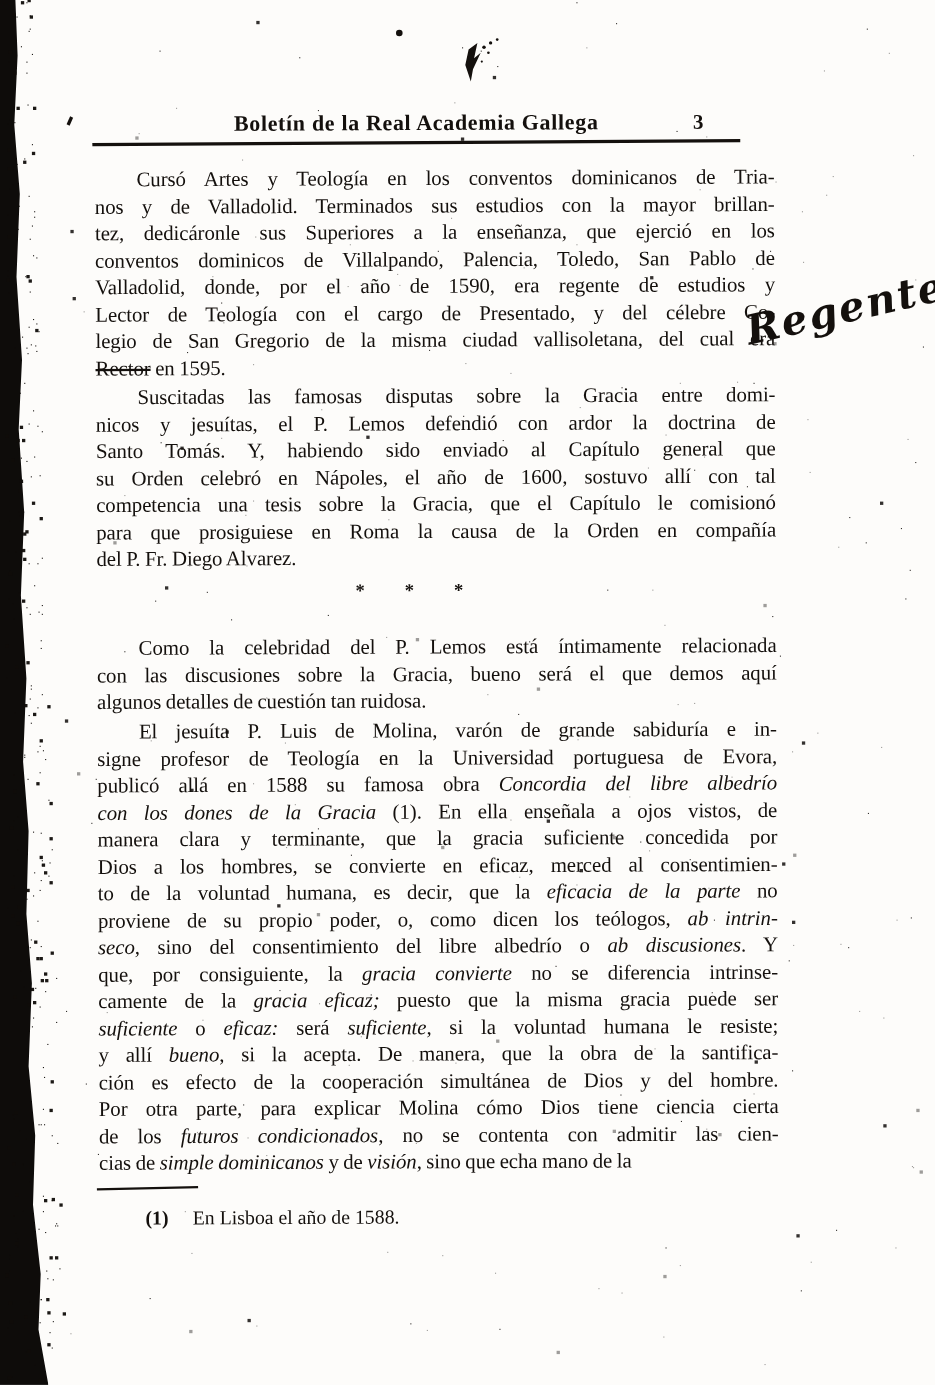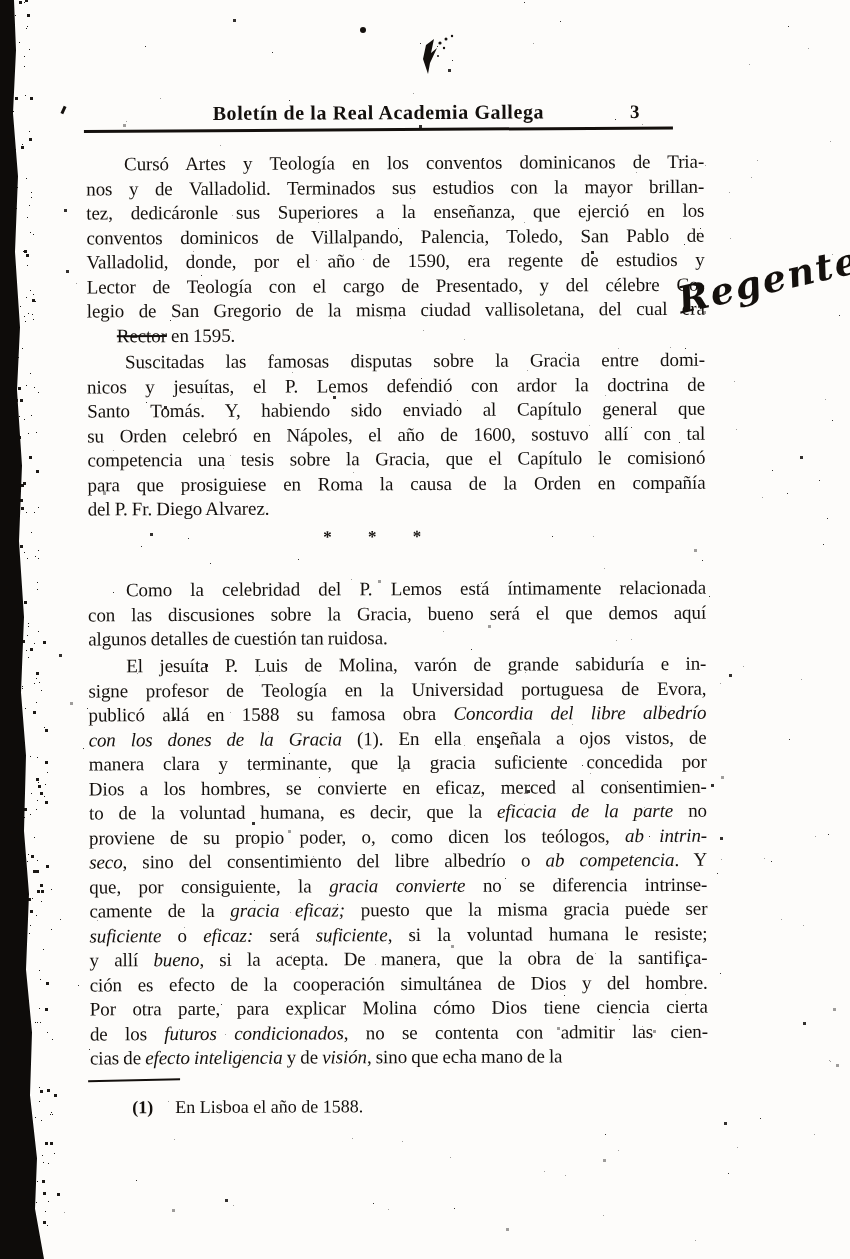--- a/index.html
+++ b/index.html
@@ -26,21 +26,21 @@
     font-weight:bold;font-size:20px;letter-spacing:.6px;
   }
   .pagenum{position:absolute;left:632px;top:102px;font-size:19px;font-weight:bold;}
   .rule{position:absolute;left:86px;top:128px;width:589px;height:3px;background:var(--ink,#14100d);transform:rotate(-0.1deg);}
   .para{position:absolute;left:88px;width:618px;font-size:19px;line-height:24.5px;letter-spacing:-0.1px;word-spacing:-0.5px;}
   .p0{top:151px}.p1{top:349px}.p2{top:577px}.p3{top:653px}
   .line{text-align:justify;text-align-last:justify;height:24.5px;white-space:nowrap;}
   .line.first{text-indent:38px;}
   .line.last{text-align-last:left;}
   .it{font-style:italic;}
-  .strike{text-decoration:line-through;text-decoration-thickness:2px;margin-left:30px;}
+  .strike{text-decoration:line-through;text-decoration-thickness:2px;}
   .separator{position:absolute;left:88px;top:527px;width:585px;text-align:center;
     font-size:17px;letter-spacing:16px;font-weight:bold;}
   .handwritten{
     position:absolute;left:676px;top:258px;
     font-family:"DejaVu Serif", serif;font-style:italic;font-weight:600;
     font-size:37px;letter-spacing:2px;transform:rotate(-13deg);color:var(--ink,#14100d);
   }
   .fnrule{position:absolute;left:86px;top:1078px;width:92px;height:2px;background:var(--ink,#14100d);transform:rotate(-1deg);}
   .footnote{position:absolute;left:88px;top:1096px;font-size:18px;}
   .fnmark{font-weight:bold;margin-left:42px;margin-right:22px;}
@@ -96,29 +96,29 @@
       </div>
     <div class="para p3">
         <div class="line first"><span>El jesuíta P. Luis de Molina, varón de grande sabiduría e in-</span></div>
         <div class="line"><span>signe profesor de Teología en la Universidad portuguesa de Evora,</span></div>
         <div class="line"><span>publicó allá en 1588 su famosa obra </span><span class="it">Concordia del libre albedrío</span></div>
         <div class="line"><span class="it">con los dones de la Gracia</span><span> (1). En ella enseñala a ojos vistos, de</span></div>
         <div class="line"><span>manera clara y terminante, que la gracia suficiente concedida por</span></div>
         <div class="line"><span>Dios a los hombres, se convierte en eficaz, merced al consentimien-</span></div>
         <div class="line"><span>to de la voluntad humana, es decir, que la </span><span class="it">eficacia de la parte</span><span> no</span></div>
         <div class="line"><span>proviene de su propio poder, o, como dicen los teólogos, </span><span class="it">ab intrin-</span></div>
-        <div class="line"><span class="it">seco</span><span>, sino del consentimiento del libre albedrío o </span><span class="it">ab competencia</span><span>. Y</span></div>
+        <div class="line"><span class="it">seco</span><span>, sino del consentimiento del libre albedrío o </span><span class="it">ab discusiones</span><span>. Y</span></div>
         <div class="line"><span>que, por consiguiente, la </span><span class="it">gracia convierte</span><span> no se diferencia intrinse-</span></div>
         <div class="line"><span>camente de la </span><span class="it">gracia eficaz;</span><span> puesto que la misma gracia puede ser</span></div>
         <div class="line"><span class="it">suficiente</span><span> o </span><span class="it">eficaz:</span><span> será </span><span class="it">suficiente</span><span>, si la voluntad humana le resiste;</span></div>
         <div class="line"><span>y allí </span><span class="it">bueno</span><span>, si la acepta. De manera, que la obra de la santifica-</span></div>
         <div class="line"><span>ción es efecto de la cooperación simultánea de Dios y del hombre.</span></div>
         <div class="line"><span>Por otra parte, para explicar Molina cómo Dios tiene ciencia cierta</span></div>
         <div class="line"><span>de los </span><span class="it">futuros condicionados</span><span>, no se contenta con admitir las cien-</span></div>
-        <div class="line last"><span>cias de </span><span class="it">efecto inteligencia</span><span> y de </span><span class="it">visión</span><span>, sino que echa mano de la</span></div>
+        <div class="line last"><span>cias de </span><span class="it">simple dominicanos</span><span> y de </span><span class="it">visión</span><span>, sino que echa mano de la</span></div>
       </div>
 
     <div class="fnrule"></div>
     <div class="footnote">
       <span class="fnmark">(1)</span><span class="fntext">En Lisboa el año de 1588.</span>
     </div>
   </div>
 
   <div class="handwritten">Regente</div>
 </div>

